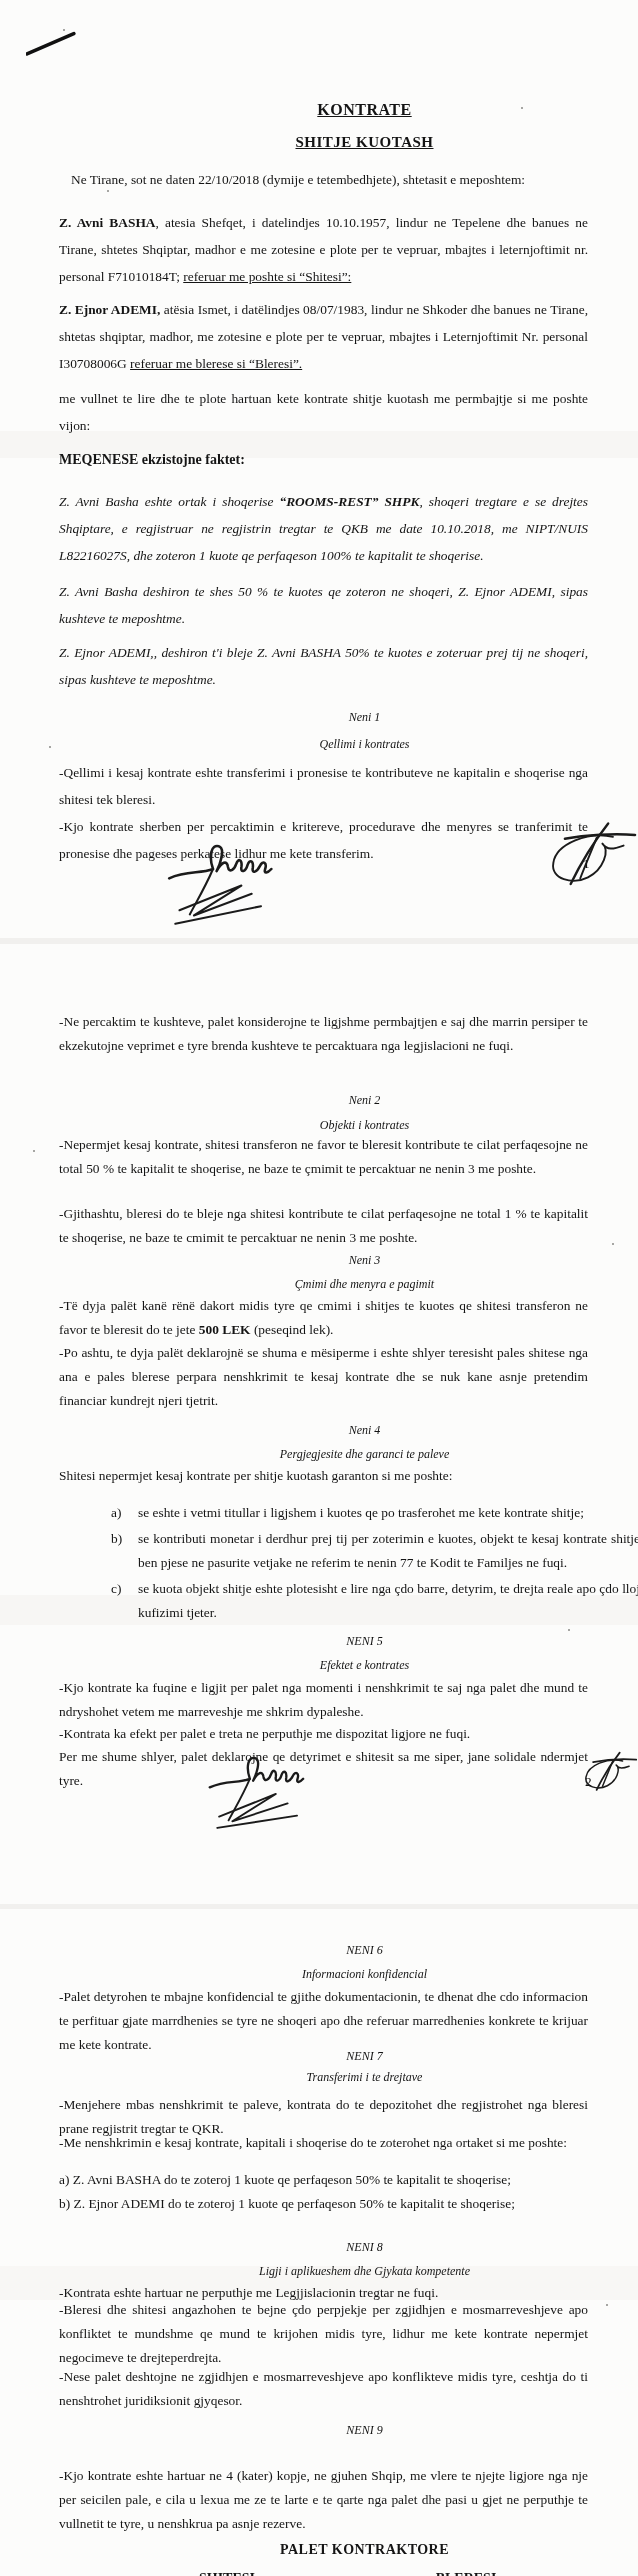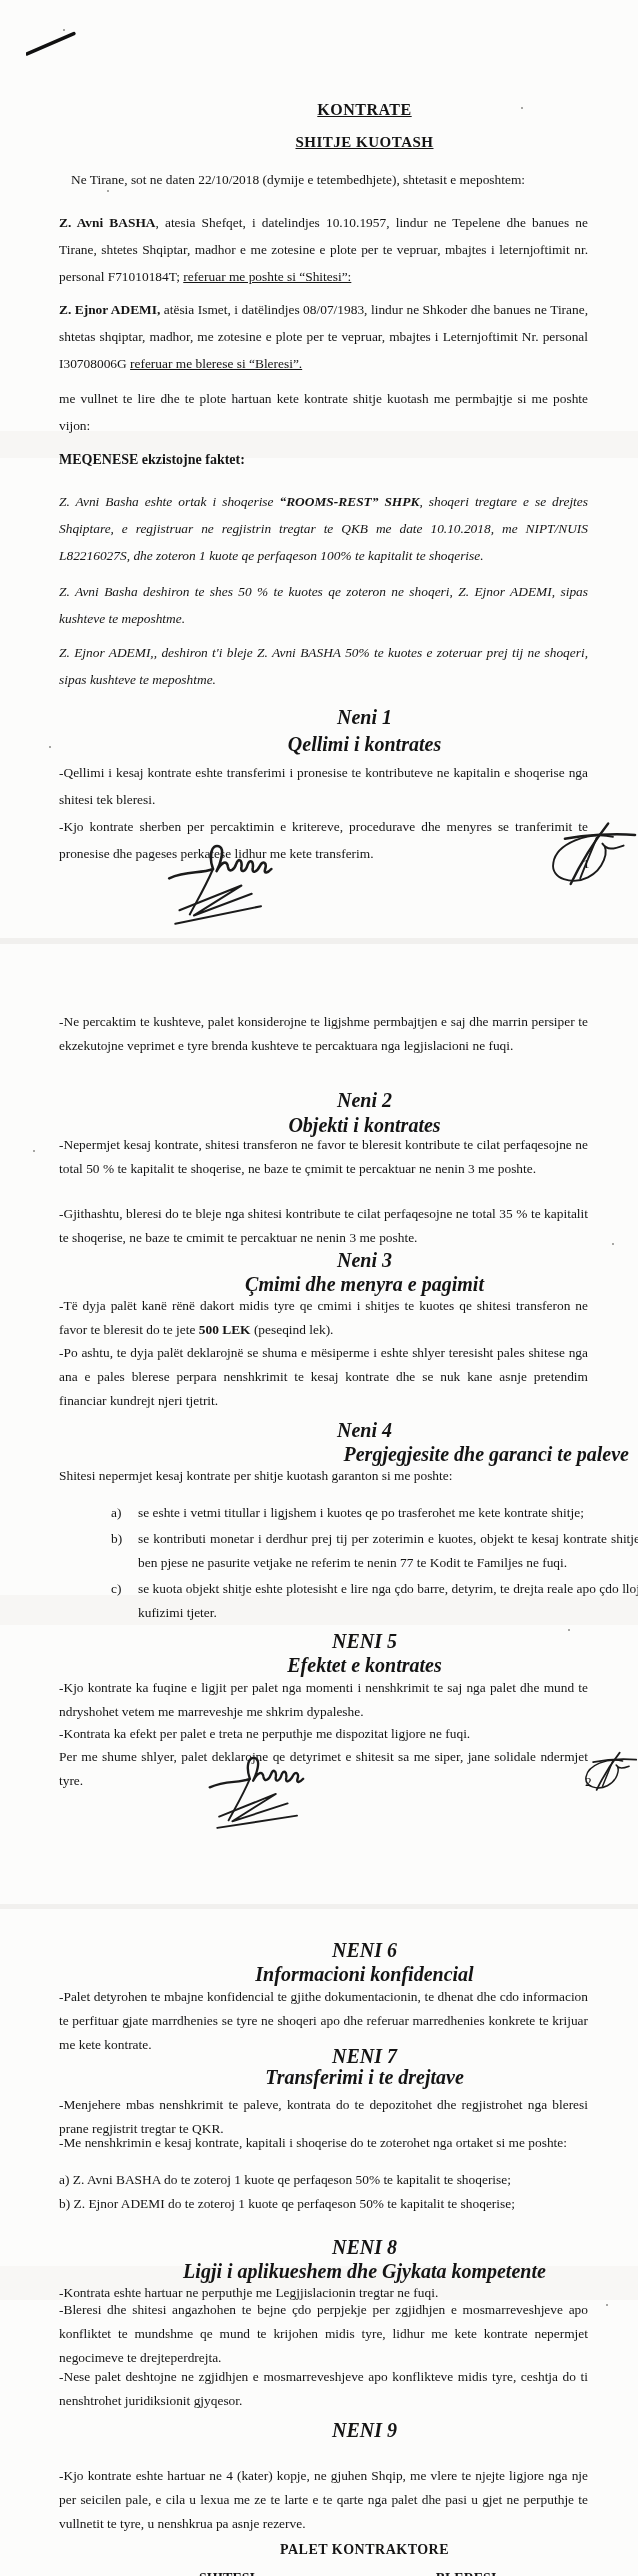--- a/index.html
+++ b/index.html
@@ -11,21 +11,21 @@
   }
   .band{position:absolute;left:0;width:639px;}
   .page{position:absolute;left:0;width:639px;}
   .blk{position:absolute;left:59px;width:529px;}
   p{margin:0;}
   .body{font-size:13.4px;text-align:justify;}
   .lh52{line-height:27px;}
   .lh46{line-height:24px;}
   .center{text-align:center;padding-left:41px;}
   .doc-title{font-size:16px;font-weight:bold;letter-spacing:0.5px;text-decoration:underline;}
-  .art{font-size:20px;font-weight:bold;font-style:italic;line-height:24px;}
+  .art{font-size:12px;font-weight:normal;font-style:italic;line-height:24px;}
   .b{font-weight:bold;}
   .i{font-style:italic;}
   .u{text-decoration:underline;}
   .whereas{font-size:14px;font-weight:bold;}
   .n4list{padding-left:52px;}
   .li-row{display:flex;margin-top:2.1px;}
   .li-label{flex:0 0 27px;font-size:13.4px;line-height:24px;}
   .li-text{flex:1;}
   .pagenum{position:absolute;font-size:13.4px;}
   .sig{position:absolute;}
@@ -145,41 +145,41 @@
     <span class="art">Neni 2</span>
   </div>
   <div class="blk center" style="top:170px;">
     <span class="art">Objekti i kontrates</span>
   </div>
 
   <div class="blk" style="top:190px;">
     <p class="body lh46">-Nepermjet kesaj kontrate, shitesi transferon ne favor te bleresit kontribute te cilat perfaqesojne ne total 50 % te kapitalit te shoqerise, ne baze te çmimit te percaktuar ne nenin 3 me poshte.</p>
   </div>
   <div class="blk" style="top:259px;">
-    <p class="body lh46">-Gjithashtu, bleresi do te bleje nga shitesi kontribute te cilat perfaqesojne ne total 35 % te kapitalit te shoqerise, ne baze te cmimit te percaktuar ne nenin 3 me poshte.</p>
+    <p class="body lh46">-Gjithashtu, bleresi do te bleje nga shitesi kontribute te cilat perfaqesojne ne total 1 % te kapitalit te shoqerise, ne baze te cmimit te percaktuar ne nenin 3 me poshte.</p>
   </div>
 
   <div class="blk center" style="top:305px;">
     <span class="art">Neni 3</span>
   </div>
   <div class="blk center" style="top:329px;">
     <span class="art">Çmimi dhe menyra e pagimit</span>
   </div>
 
   <div class="blk" style="top:351px;">
     <p class="body lh46"><span>-Të dyja palët kanë rënë dakort midis tyre qe cmimi i shitjes te kuotes qe shitesi transferon ne favor te bleresit do te jete </span><span class="b">500 LEK</span><span> (peseqind lek).</span></p>
   </div>
   <div class="blk" style="top:398px;">
     <p class="body lh46">-Po ashtu, te dyja palët deklarojnë se shuma e mësiperme i eshte shlyer teresisht pales shitese nga ana e pales blerese perpara nenshkrimit te kesaj kontrate dhe se nuk kane asnje pretendim financiar kundrejt njeri tjetrit.</p>
   </div>
 
   <div class="blk center" style="top:475px;">
     <span class="art">Neni 4</span>
   </div>
-  <div class="blk center" style="top:499px;text-align:right;">
+  <div class="blk center" style="top:499px;">
     <span class="art">Pergjegjesite dhe garanci te paleve</span>
   </div>
 
   <div class="blk" style="top:521px;">
     <p class="body lh46">Shitesi nepermjet kesaj kontrate per shitje kuotash garanton si me poshte:</p>
   </div>
 
   <div class="blk n4list" style="top:556px;">
     <div class="li-row">
       <span class="li-label">a)</span>

